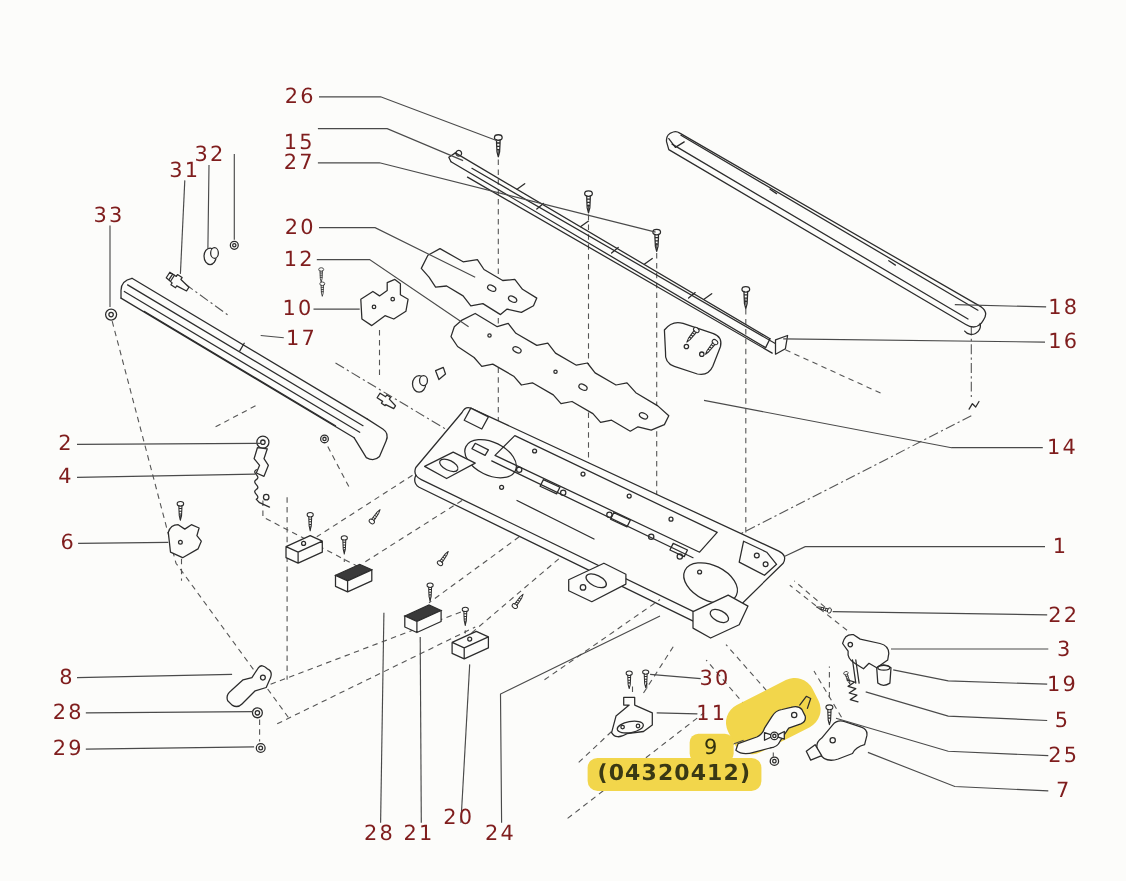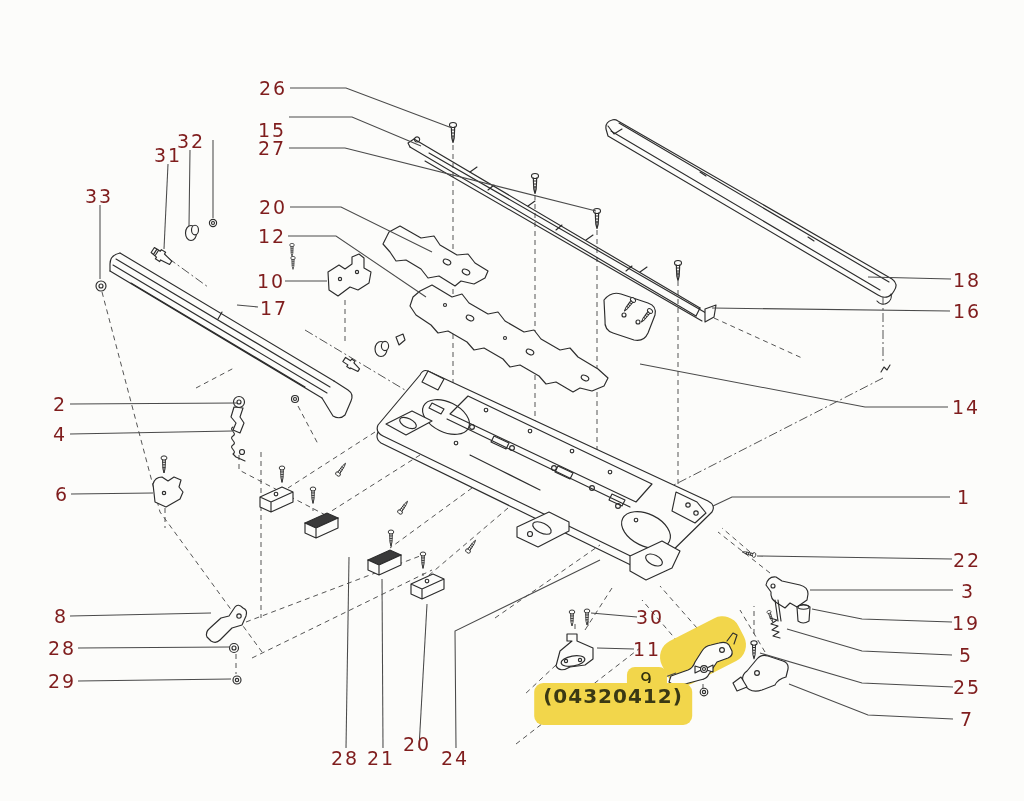--- a/index.html
+++ b/index.html
@@ -4,21 +4,21 @@
 <style>
   html,body{margin:0;padding:0;background:#e8e8e8;}
   #stage{position:relative;width:1024px;height:801px;background:#fcfcfa;overflow:hidden;
          font-family:"DejaVu Sans","Liberation Sans",sans-serif;}
   #art{position:absolute;left:0;top:0;}
   #page-title{position:absolute;left:0;top:14px;width:1024px;text-align:center;
       font-size:27px;font-weight:bold;color:#151515;letter-spacing:.5px;margin:0;}
   .lbl{position:absolute;transform:translate(-50%,-50%);font-size:19px;color:#7f1d1d;
       letter-spacing:2px;white-space:nowrap;line-height:1;}
   .lbl.hl{background:var(--hl,#F2D64B);padding:3px 13px 4px;border-radius:8px;color:#31300e;}
-  .lbl.hlnum{background:var(--hl,#F2D64B);padding:3px 9px 19px;border-radius:9px;
+  .lbl.hlnum{background:var(--hl,#F2D64B);padding:3px 9px 7px;border-radius:9px;
       font-weight:bold;font-size:20px;color:#3a3914;letter-spacing:1px;}
   .ln{stroke:#2c2c2c;stroke-width:1.15;fill:none;stroke-linecap:round;stroke-linejoin:round;}
   .fw{stroke:#2c2c2c;stroke-width:1.15;fill:#fcfcfa;stroke-linejoin:round;}
   .dk{stroke:#2c2c2c;stroke-width:1.1;fill:#3a3a3a;}
   .ldr{stroke:#4a4a4a;stroke-width:1.05;fill:none;}
   .dsh{stroke:#555;stroke-width:1;fill:none;stroke-dasharray:5 4;}
   .ddt{stroke:#555;stroke-width:1;fill:none;stroke-dasharray:9 3 2 3;}
   .hlfill{fill:var(--hl,#F2D64B);stroke:none;}
 </style>
 </head>

